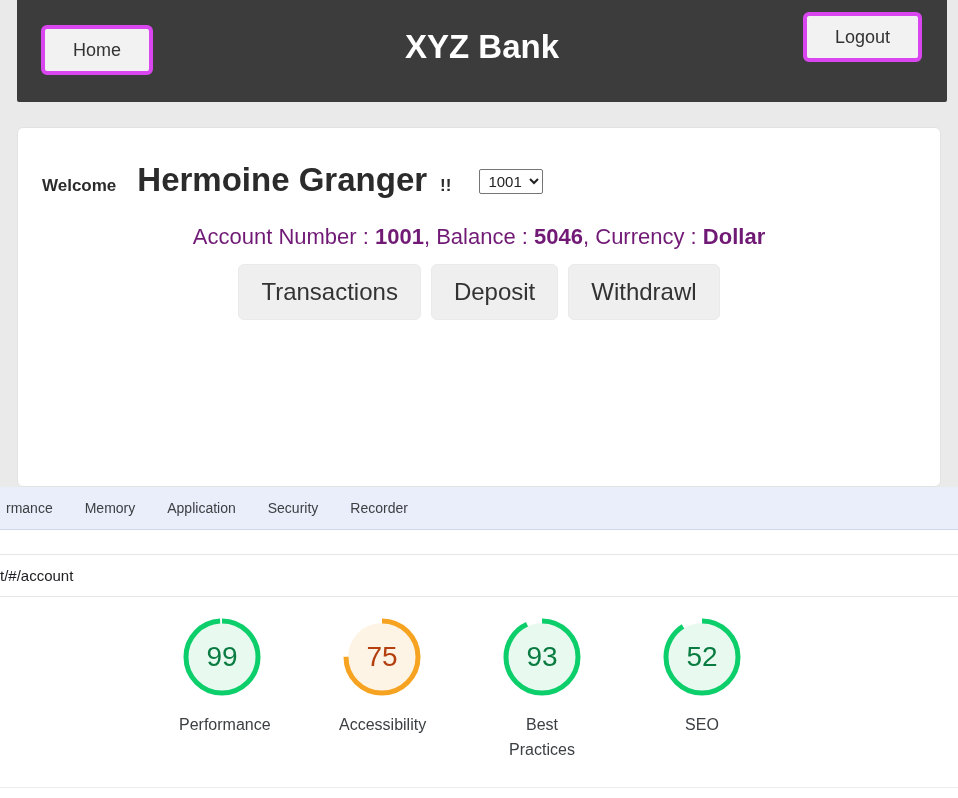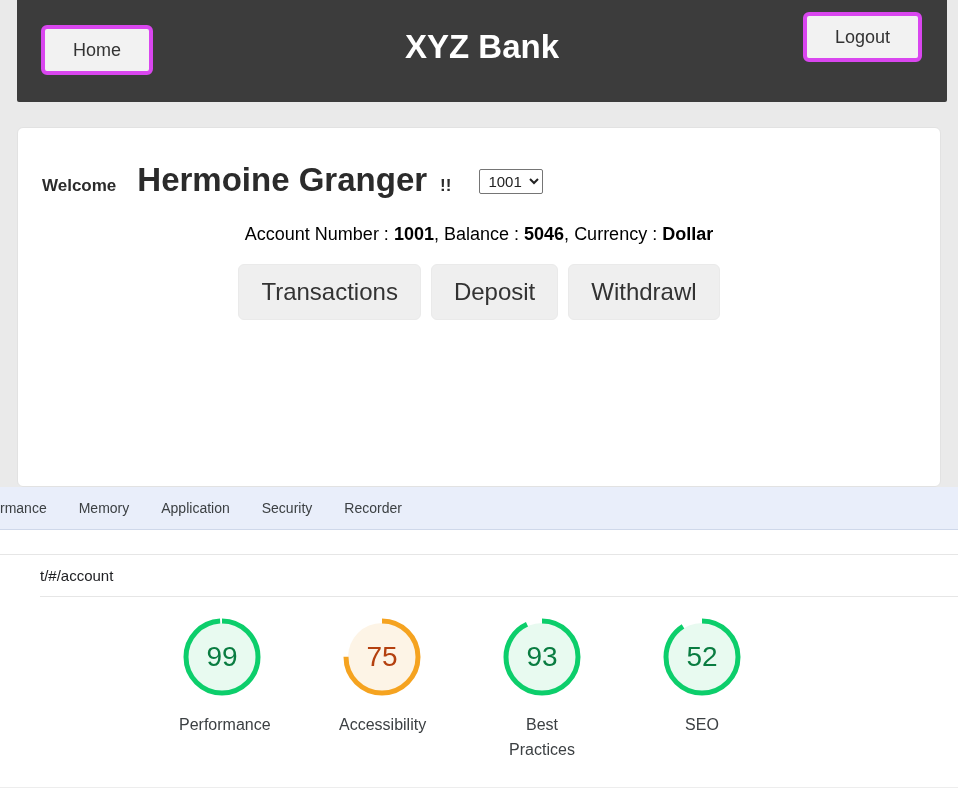--- a/index.html
+++ b/index.html
@@ -115,22 +115,22 @@
     position: relative;
     top: -4px;
     cursor: pointer;
   }
 
   .acct-info {
     position: absolute;
     left: 0; right: 0;
     top: 96px;
     text-align: center;
-    font-size: 18px;
-    color: #000000;
+    font-size: 22px;
+    color: #701a75;
     font-family: "Liberation Sans", sans-serif;
   }
   .acct-info strong { font-weight: bold; }
 
   .action-row {
     position: absolute;
     left: 0; right: 0;
     top: 136px;
     display: flex;
     justify-content: center;
@@ -158,21 +158,21 @@
     background: #ffffff;
   }
 
   .dt-tabbar {
     position: relative;
     height: 43px;
     background: #e9eefa;
     border-bottom: 1px solid #cfd8ea;
     display: flex;
     align-items: stretch;
-    padding-left: 0px;
+    padding-left: 6px;
   }
   .dt-tab {
     display: flex;
     align-items: center;
     padding: 0 16px;
     font-size: 14px;
     color: #3c4043;
     font-family: "Liberation Sans", sans-serif;
     cursor: pointer;
     position: relative;
@@ -194,21 +194,20 @@
     border-bottom: 1px solid #e6e6e6;
   }
 
   .dt-urlrow {
     height: 42px;
     background: #ffffff;
     border-bottom: 1px solid #e6e6e6;
     display: flex;
     align-items: center;
     padding-left: 0px;
-    margin-left: 40px;
   }
   .dt-url {
     font-size: 15px;
     color: #202124;
     font-family: "Liberation Sans", sans-serif;
     white-space: nowrap;
   }
 
   
   .lh-body {

